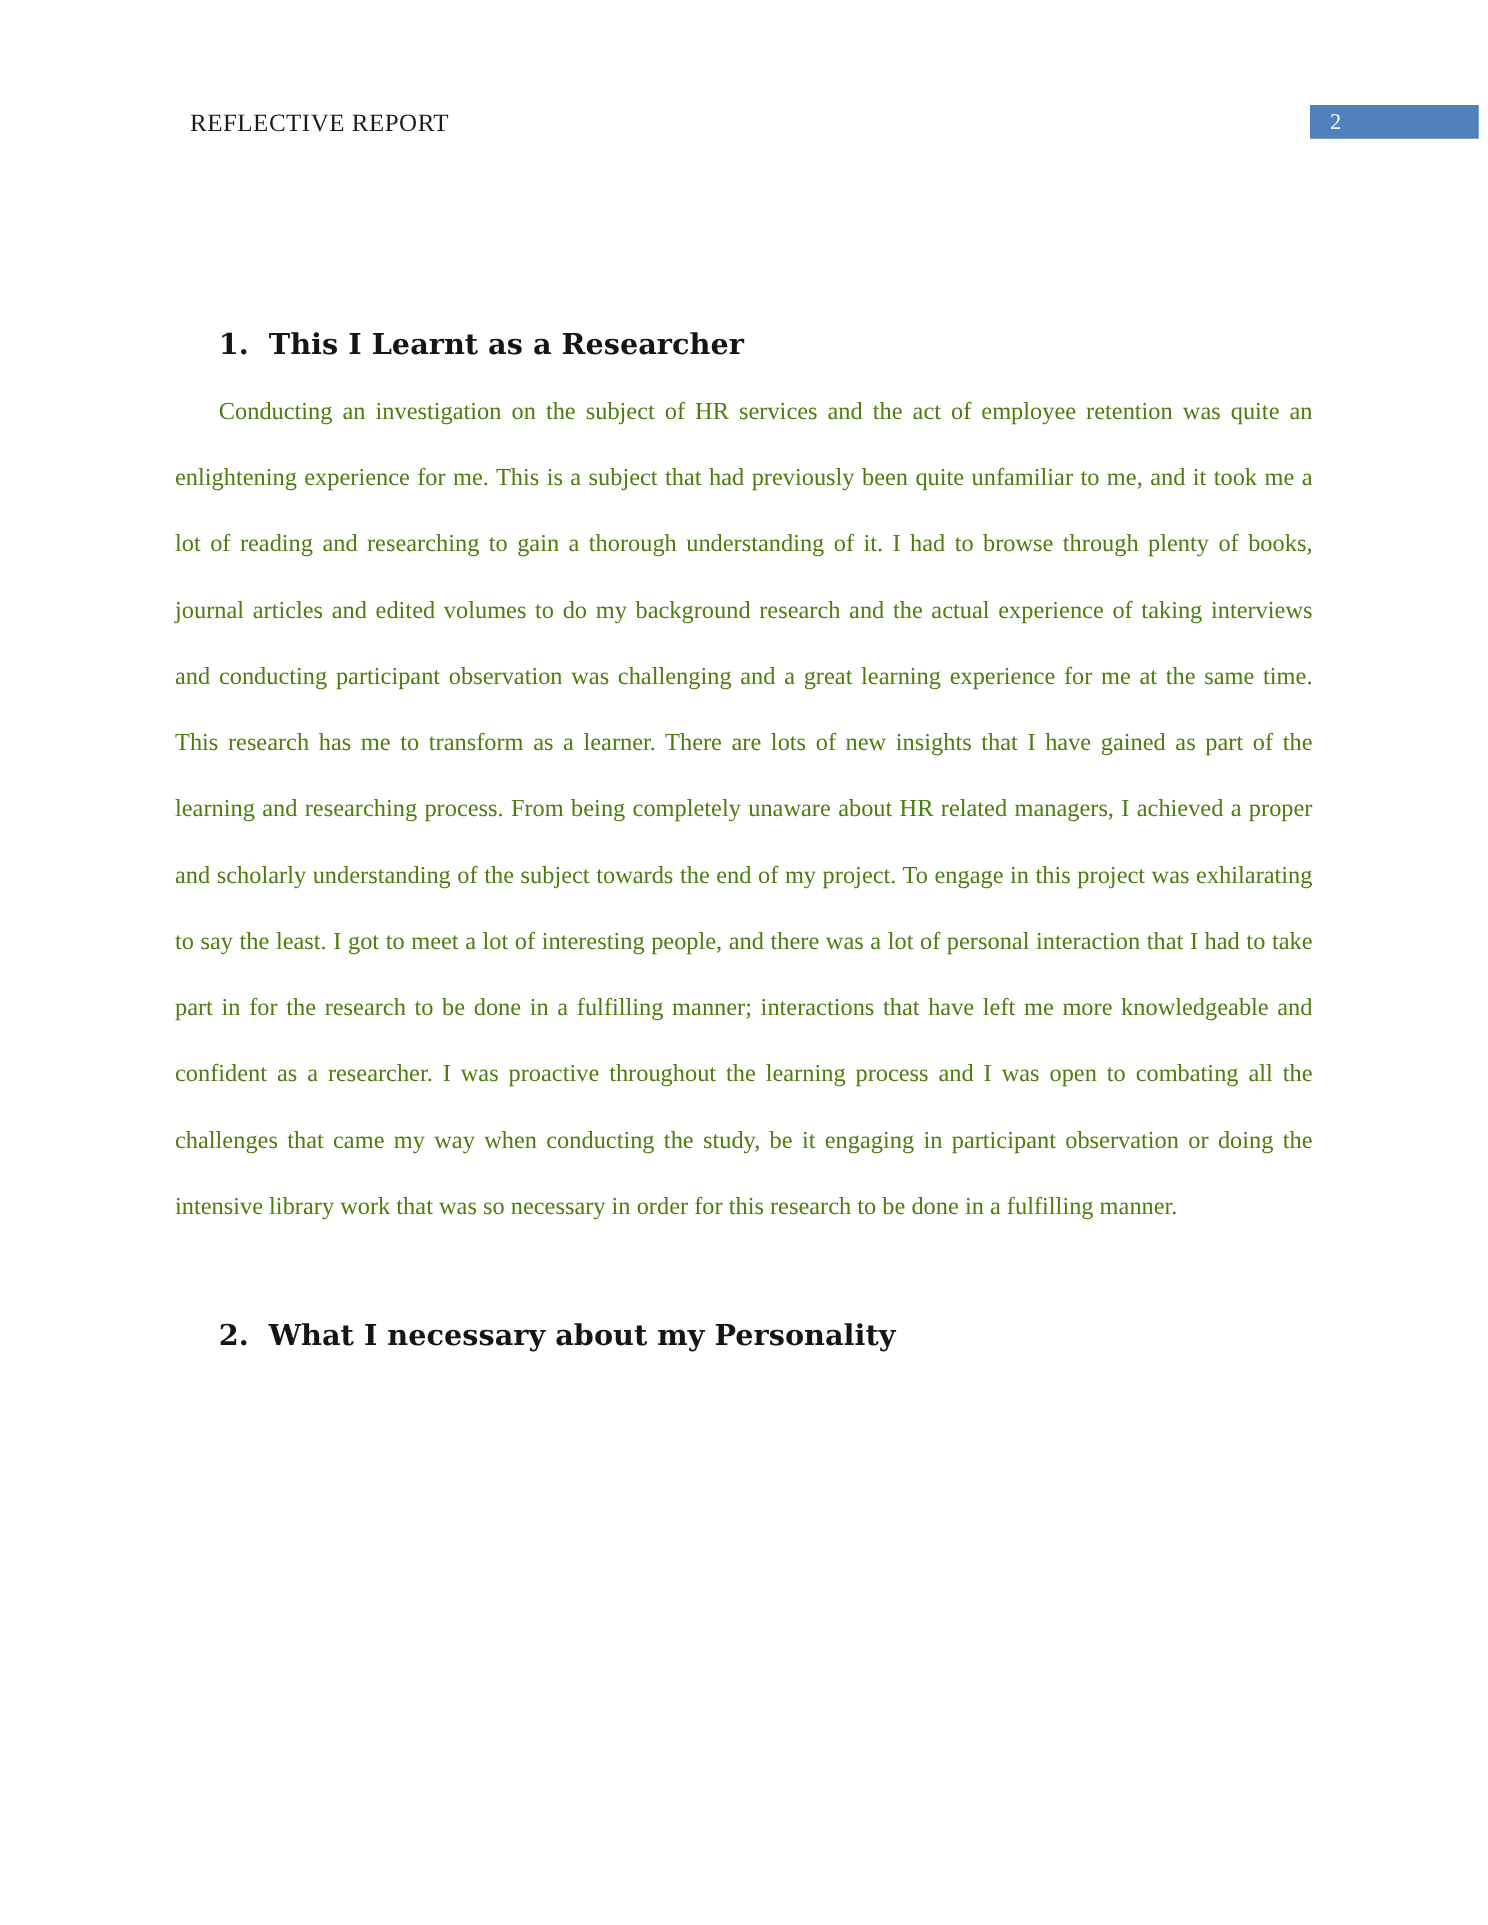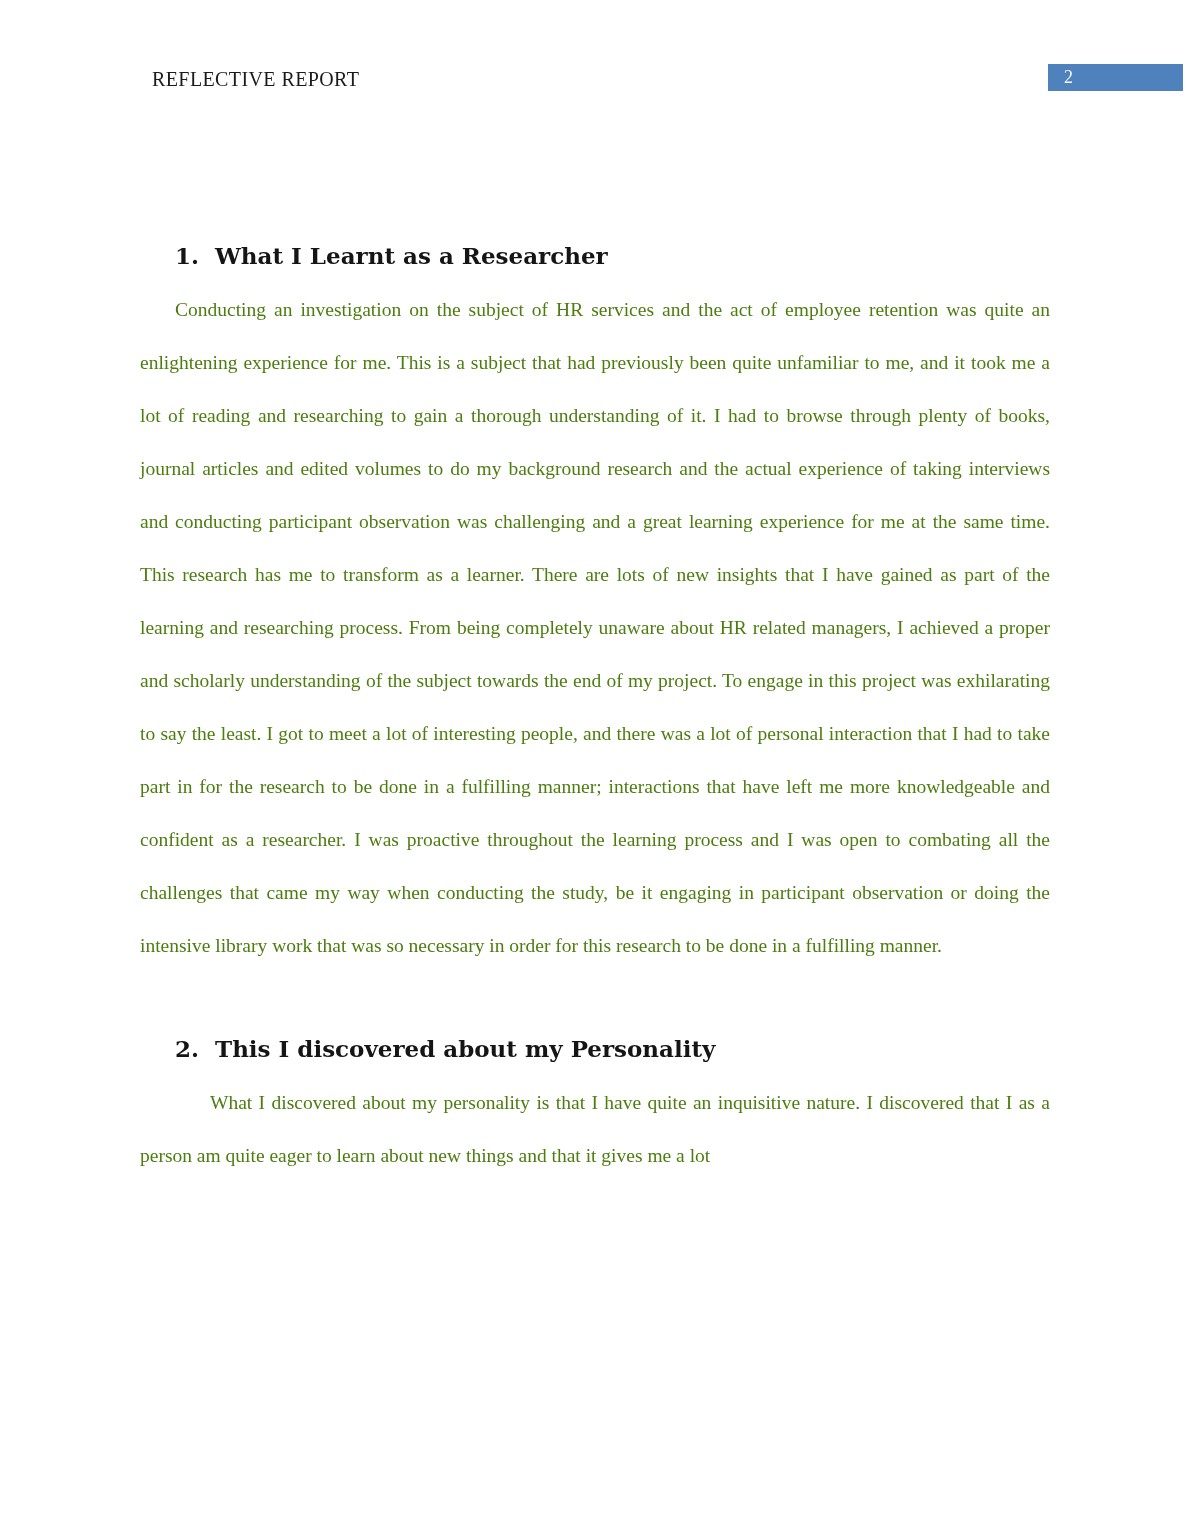--- a/index.html
+++ b/index.html
@@ -14,21 +14,21 @@
     color: #1b1b1b;
     overflow: hidden;
     position: relative;
   }
 
   
   .page-header {
     display: flex;
     justify-content: space-between;
     align-items: flex-end;
-    padding: 64px 7px 0 152px;
+    padding: 84px 7px 0 152px;
   }
   .running-title {
     font-size: 20px;
     letter-spacing: 0.4px;
     color: #1b1b1b;
     padding-top: 3px;
   }
   .page-number-badge {
     width: 135px;
     height: 27px;
@@ -85,24 +85,23 @@
 <header class="page-header">
   <div class="running-title">REFLECTIVE REPORT</div>
   <div class="page-number-badge">
     <span class="num">2</span>
   </div>
 </header>
 
 <main class="content">
 
   <h2 class="section-heading first">
-    <span class="h-num">1.</span><span>What I Learnt as a Researcher</span>
+    <span class="h-num">1.</span><span>This I Learnt as a Researcher</span>
   </h2>
 
   <p class="body-paragraph indent-small">Conducting an investigation on the subject of HR services and the act of employee retention was quite an enlightening experience for me. This is a subject that had previously been quite unfamiliar to me, and it took me a lot of reading and researching to gain a thorough understanding of it. I had to browse through plenty of books, journal articles and edited volumes to do my background research and the actual experience of taking interviews and conducting participant observation was challenging and a great learning experience for me at the same time. This research has me to transform as a learner. There are lots of new insights that I have gained as part of the learning and researching process. From being completely unaware about HR related managers, I achieved a proper and scholarly understanding of the subject towards the end of my project. To engage in this project was exhilarating to say the least. I got to meet a lot of interesting people, and there was a lot of personal interaction that I had to take part in for the research to be done in a fulfilling manner; interactions that have left me more knowledgeable and confident as a researcher. I was proactive throughout the learning process and I was open to combating all the challenges that came my way when conducting the study, be it engaging in participant observation or doing the intensive library work that was so necessary in order for this research to be done in a fulfilling manner.</p>
 
   <h2 class="section-heading second">
-    <span class="h-num">2.</span><span>This I discovered about my Personality</span>
+    <span class="h-num">2.</span><span>What I necessary about my Personality</span>
   </h2>
 
-  <p class="body-paragraph indent-large">What I discovered about my personality is that I have quite an inquisitive nature. I discovered that I as a person am quite eager to learn about new things and that it gives me a lot</p>
 
 </main>
 
 </body></html>

